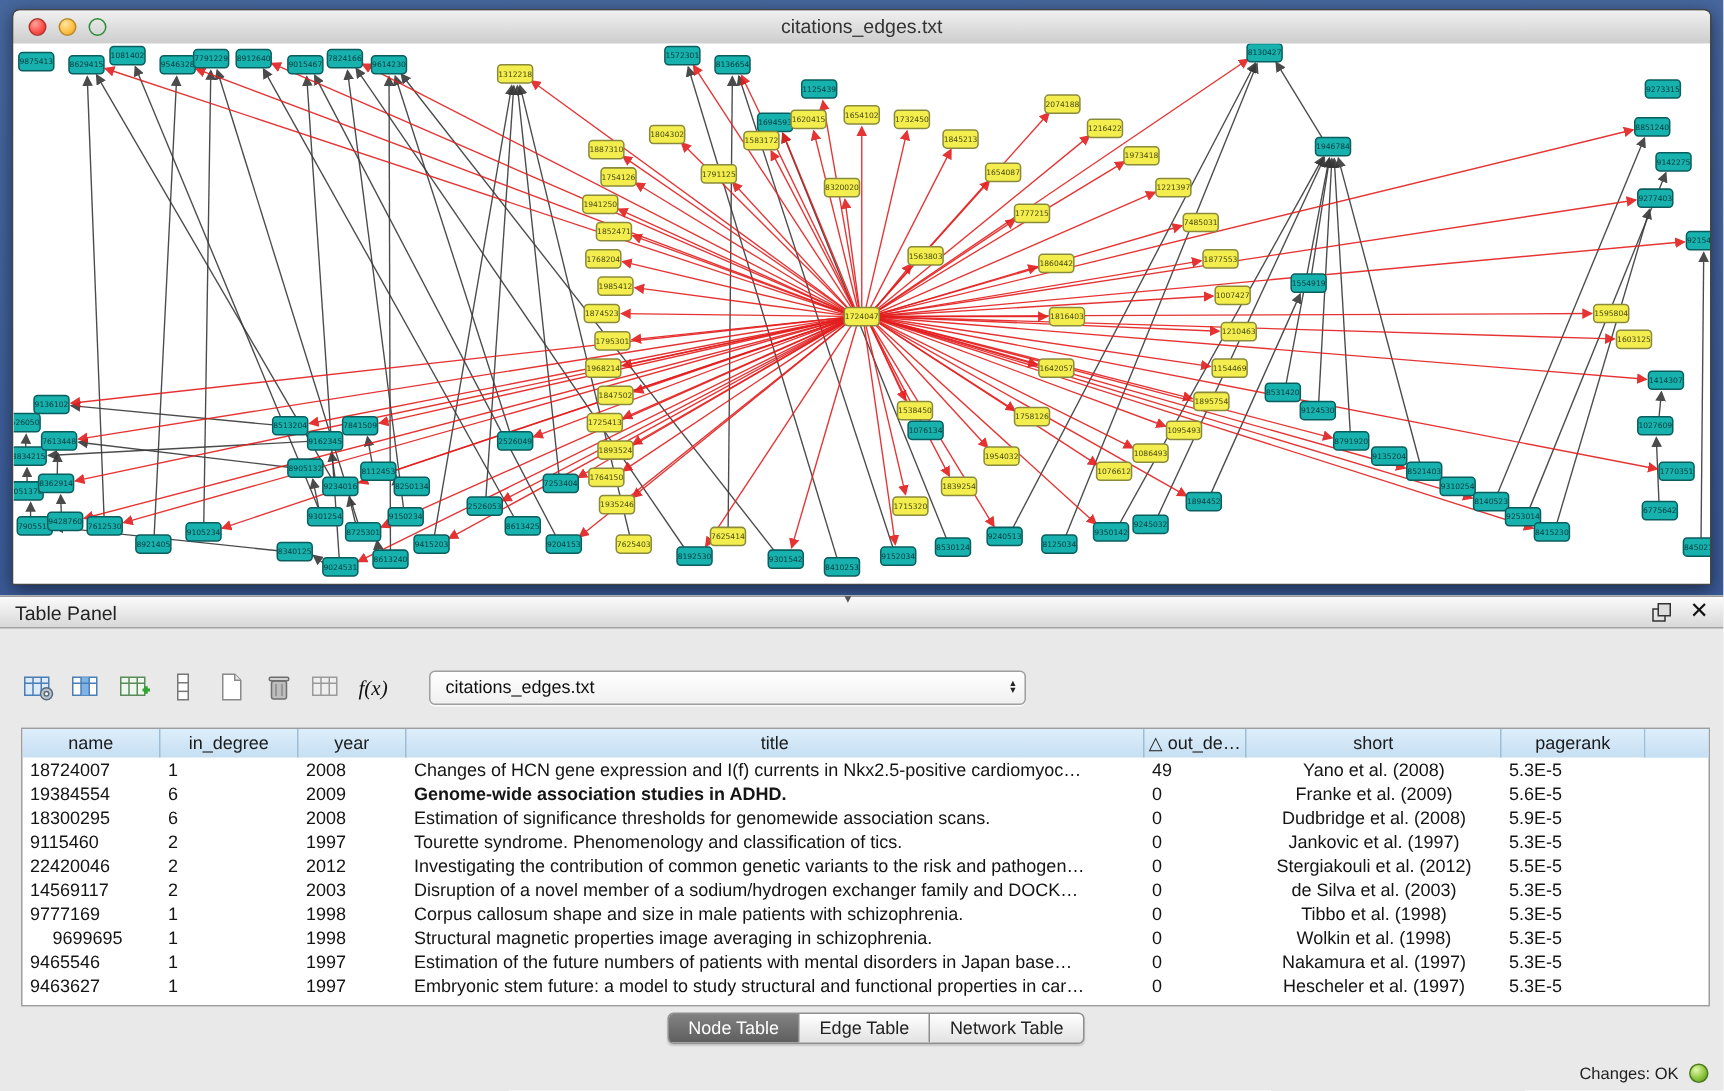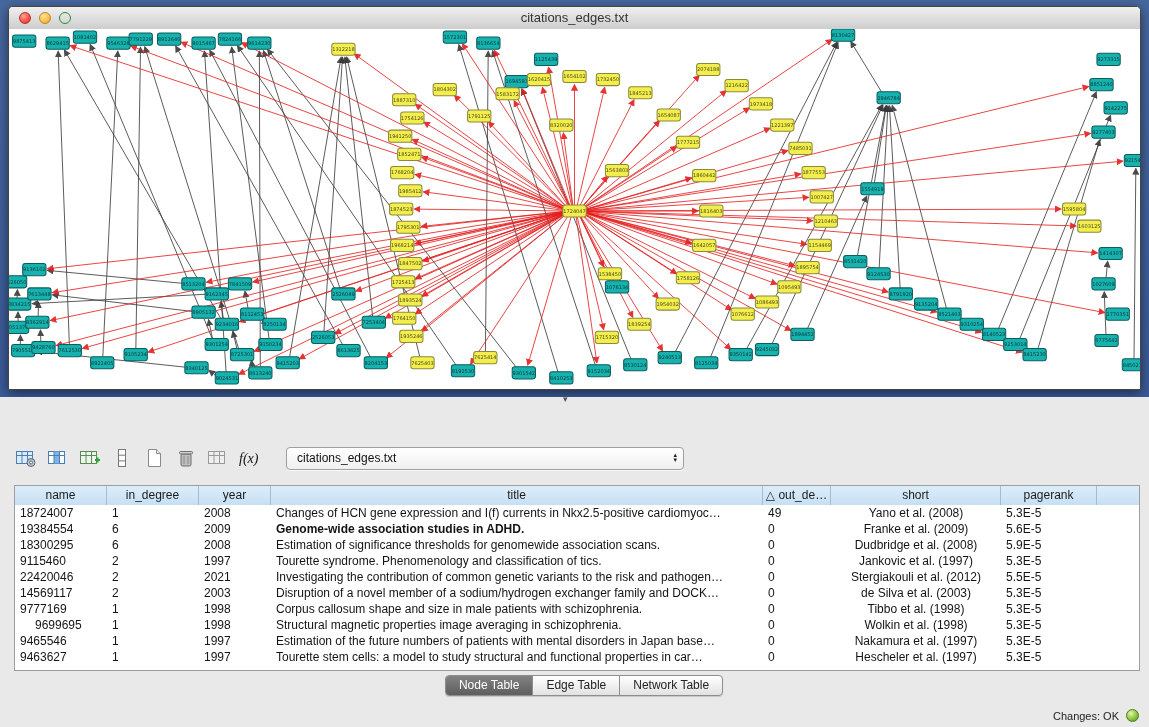--- a/index.html
+++ b/index.html
@@ -751,20 +751,30 @@
               </g>
             </g>
           </svg>
       </div>
     </div>
   </div>
 
   <div class="table-panel">
     <span class="collapse-handle">▾</span>
 
+    <div class="panel-header">
+      <span>Table Panel</span>
+      <span class="panel-tools">
+        <svg width="13" height="13">
+          <rect x="1" y="4" width="8" height="8" fill="none" stroke="#333"></rect>
+          <rect x="4.5" y="0.5" width="8" height="8" fill="#ddd" stroke="#333"></rect>
+        </svg>
+        <span class="close-x">✕</span>
+      </span>
+    </div>
 
     <div class="toolbar">
 
       <span id="toolbar-icons" style="display:flex;align-items:center;">
           <span class="tbtn">
             <svg width="24" height="20">
               <rect x="2.5" y="3.5" width="16" height="12" fill="#dceafb" stroke="#4a7fb5"></rect>
               <line x1="2.5" y1="7.5" x2="18.5" y2="7.5" stroke="#4a7fb5"></line>
               <line x1="8" y1="3.5" x2="8" y2="15.5" stroke="#4a7fb5"></line>
               <line x1="13.5" y1="3.5" x2="13.5" y2="15.5" stroke="#4a7fb5"></line>
@@ -878,21 +888,21 @@
             <div class="td" style="width: 92px;">2</div>
             <div class="td" style="width: 72px;">1997</div>
             <div class="td" style="width: 492px;">Tourette syndrome. Phenomenology and classification of tics.</div>
             <div class="td" style="width: 68px;">0</div>
             <div class="td center" style="width: 170px;">Jankovic et al. (1997)</div>
             <div class="td" style="width: 96px;">5.3E-5</div>
           </div>
           <div class="tr">
             <div class="td" style="width: 92px;">22420046</div>
             <div class="td" style="width: 92px;">2</div>
-            <div class="td" style="width: 72px;">2021</div>
+            <div class="td" style="width: 72px;">2012</div>
             <div class="td" style="width: 492px;">Investigating the contribution of common genetic variants to the risk and pathogen…</div>
             <div class="td" style="width: 68px;">0</div>
             <div class="td center" style="width: 170px;">Stergiakouli et al. (2012)</div>
             <div class="td" style="width: 96px;">5.5E-5</div>
           </div>
           <div class="tr">
             <div class="td" style="width: 92px;">14569117</div>
             <div class="td" style="width: 92px;">2</div>
             <div class="td" style="width: 72px;">2003</div>
             <div class="td" style="width: 492px;">Disruption of a novel member of a sodium/hydrogen exchanger family and DOCK…</div>
@@ -924,21 +934,21 @@
             <div class="td" style="width: 72px;">1997</div>
             <div class="td" style="width: 492px;">Estimation of the future numbers of patients with mental disorders in Japan base…</div>
             <div class="td" style="width: 68px;">0</div>
             <div class="td center" style="width: 170px;">Nakamura et al. (1997)</div>
             <div class="td" style="width: 96px;">5.3E-5</div>
           </div>
           <div class="tr">
             <div class="td" style="width: 92px;">9463627</div>
             <div class="td" style="width: 92px;">1</div>
             <div class="td" style="width: 72px;">1997</div>
-            <div class="td" style="width: 492px;">Tourette stem cells: a model to study structural and functional properties in car…</div>
+            <div class="td" style="width: 492px;">Embryonic stem future: a model to study structural and functional properties in car…</div>
             <div class="td" style="width: 68px;">0</div>
             <div class="td center" style="width: 170px;">Hescheler et al. (1997)</div>
             <div class="td" style="width: 96px;">5.3E-5</div>
           </div>
         </div>
     </div>
 
     <div class="tabbar">
       <div class="seg" id="tabseg">
           <span class="tab selected">Node Table</span>

